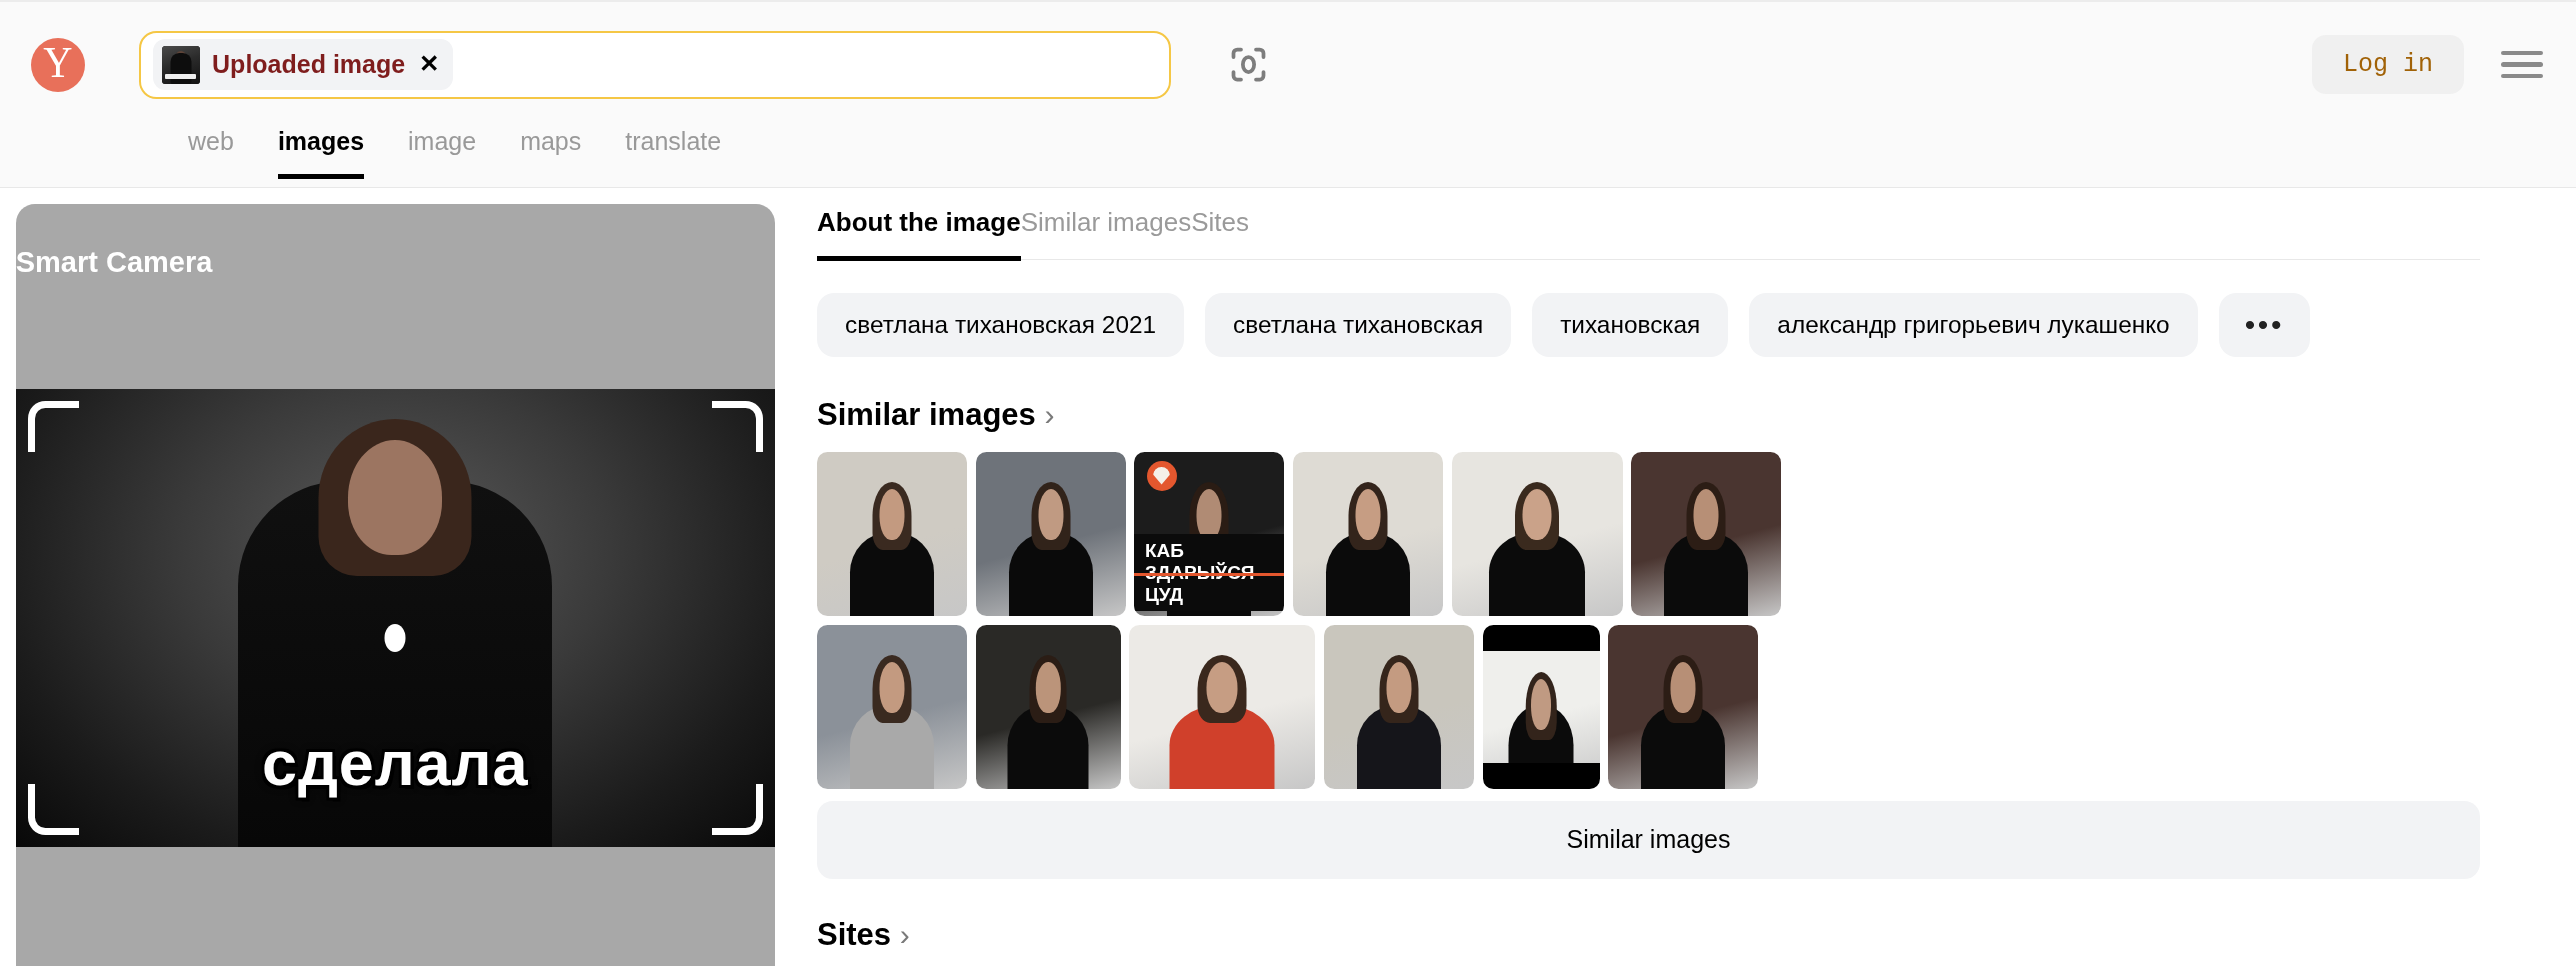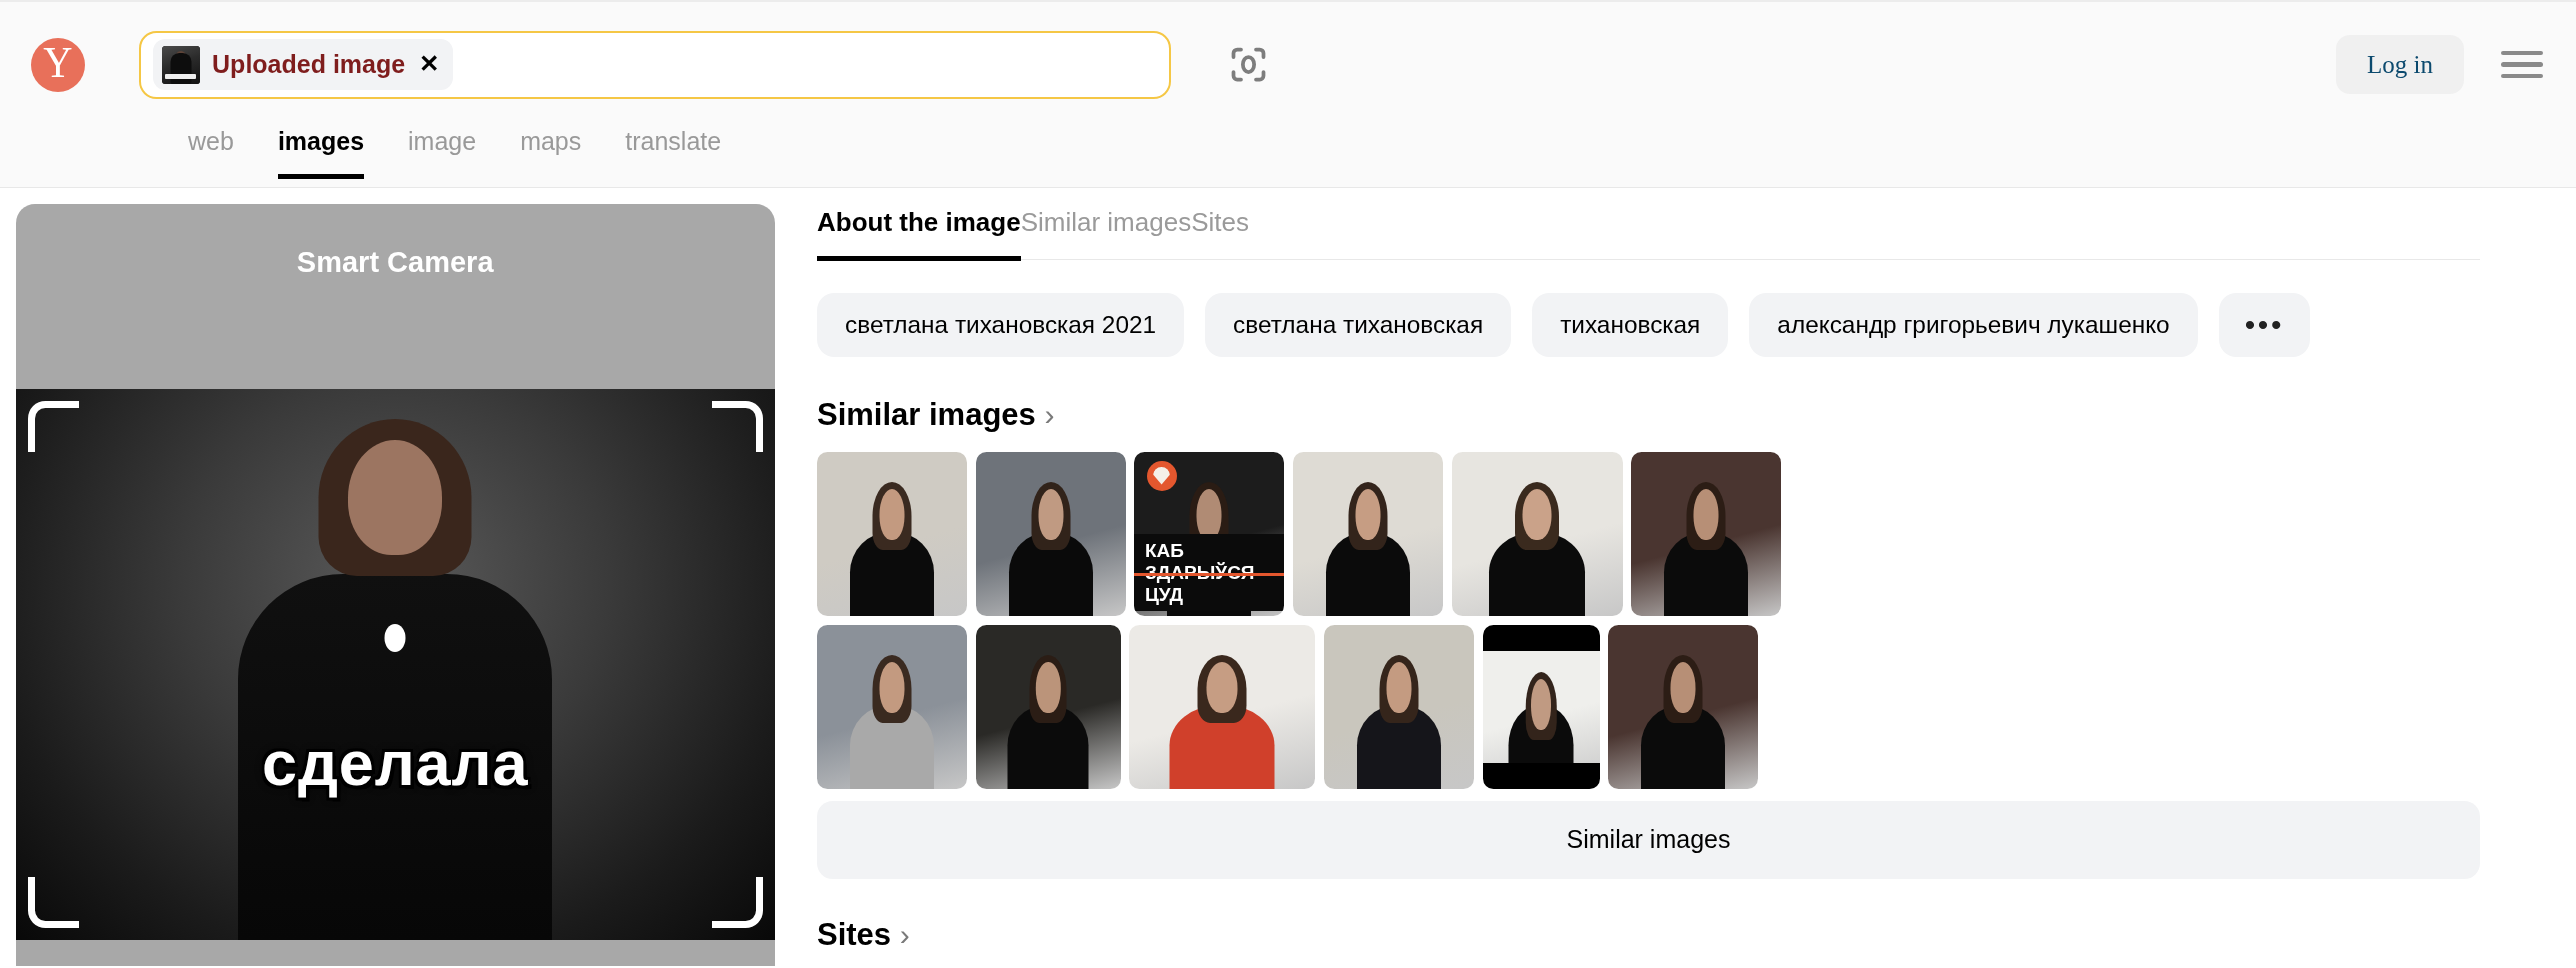--- a/index.html
+++ b/index.html
@@ -124,22 +124,22 @@
     align-items: center;
     gap: 37px;
   }
   #login-btn {
     background: #f0f0f0;
     border: none;
     border-radius: 14px;
     height: 59px;
     padding: 0 31px;
     font-size: 25px;
-    font-family: Liberation Serif, serif;
-    color: #0c4a6e;
+    font-family: Liberation Mono, monospace;
+    color: #a16207;
     cursor: pointer;
   }
   #menu-btn {
     width: 42px; height: 35px;
     display: flex; flex-direction: column; justify-content: space-between;
     cursor: pointer;
     padding: 3.5px 0;
   }
   #menu-btn span {
     display: block; height: 4.4px; border-radius: 2.6px; background: #8a8a8a;
@@ -186,29 +186,29 @@
     width: 759px;
     height: 100%;
     background: #a8a8a8;
     border-radius: 19px 19px 0 0;
     position: relative;
     overflow: hidden;
   }
   #smart-camera-label {
     position: absolute;
     top: 42px; left: 0; right: 0;
-    text-align: center;
+    text-align: left;
     color: #fff;
     font-size: 29px;
     font-weight: bold;
   }
   #photo {
     position: absolute;
     top: 185px; left: 0; right: 0;
-    height: 551px;
+    height: 458px;
     background: #4d7c0f;
     overflow: hidden;
   }
   #photo-bg {
     position: absolute; inset: 0;
     background:
       radial-gradient(ellipse at 50% 35%, #5a5a5a 0%, #3a3a3a 40%, #1b1b1b 75%, #080808 100%);
   }
   #photo-person {
     position: absolute;

